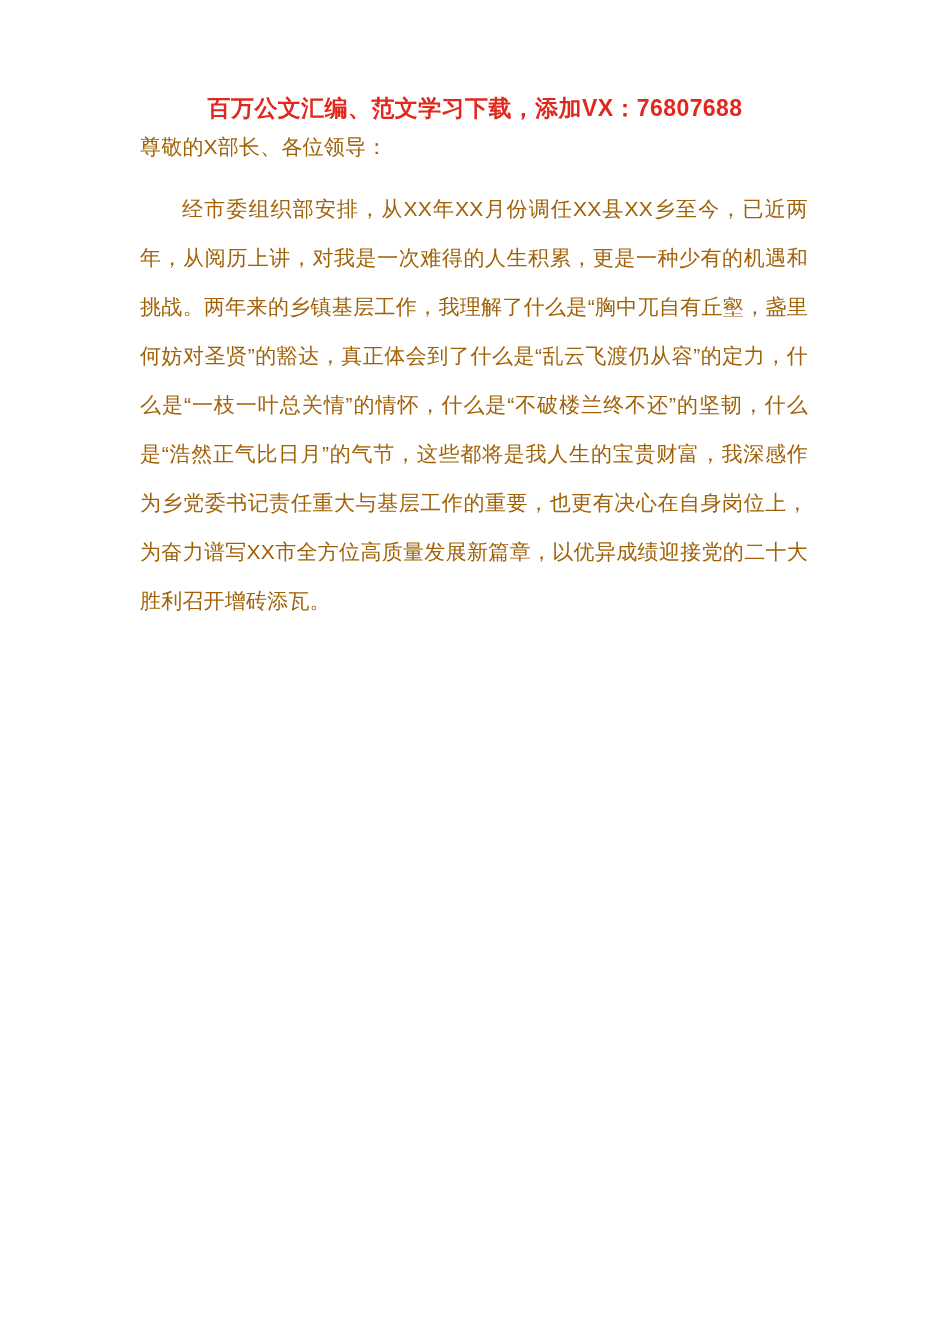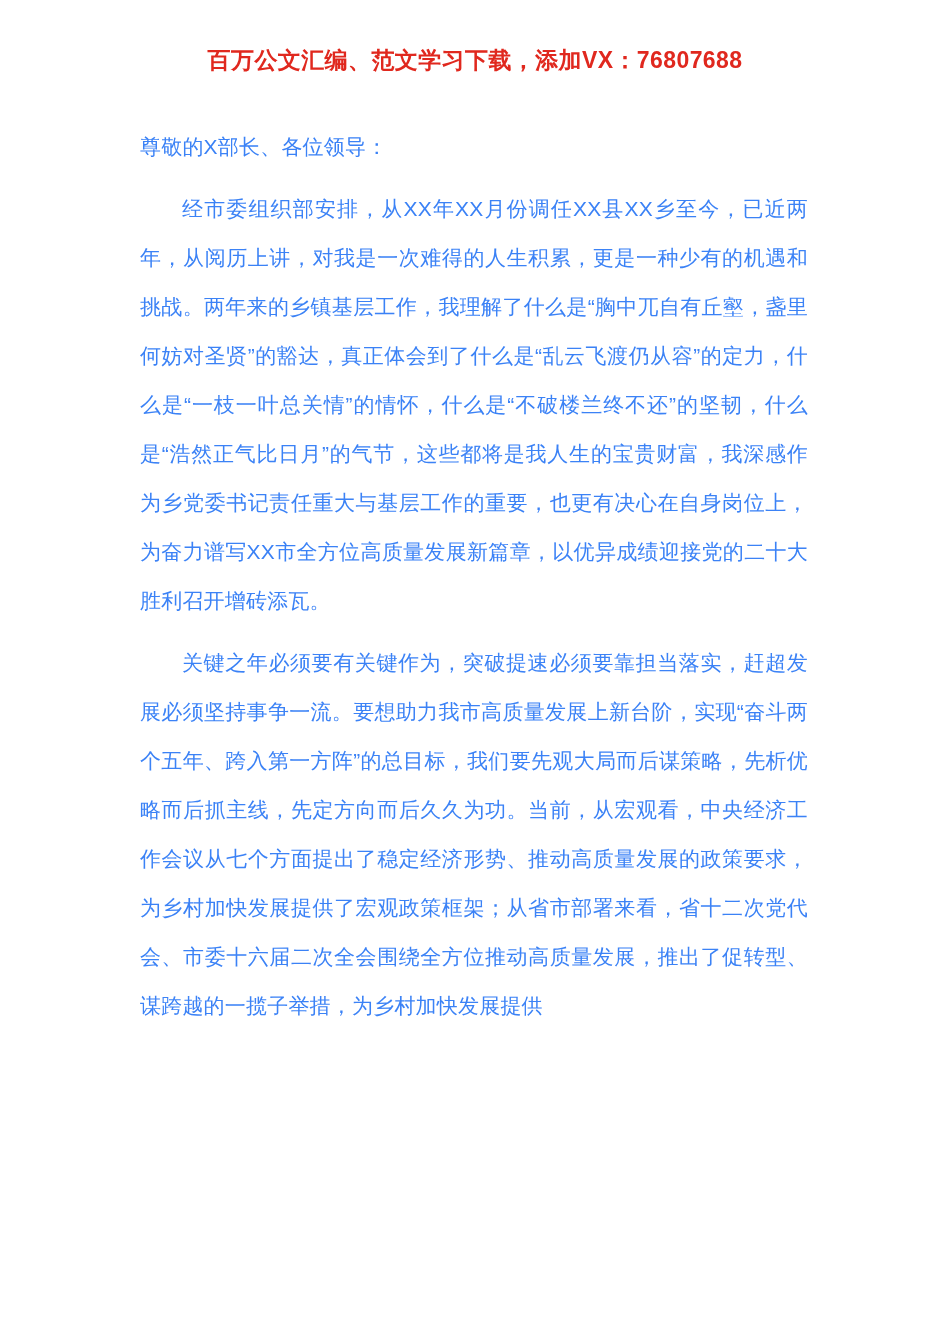--- a/index.html
+++ b/index.html
@@ -24,42 +24,42 @@
   }
 
   
   .header-banner {
     position: absolute;
     top: 0;
     left: 0;
     width: 950px;
     height: 120px;
     display: flex;
-    align-items: center;
+    align-items: flex-end;
     justify-content: center;
   }
   .header-banner .banner-text {
     color: #e0281e;
     font-size: 23px;
     font-weight: 700;
     letter-spacing: 0.4px;
     white-space: nowrap;
     line-height: 1;
   }
 
   
   .doc-body {
     position: absolute;
     top: 122px;
     left: 140px;
     width: 668px;
   }
 
   .para {
-    color: #3b82f6;
+    color: #a16207;
     font-size: 21px;
     line-height: 49px;
     text-align: justify;
     text-justify: inter-ideograph;
     letter-spacing: 0.2px;
     margin: 0 0 13px 0;
     word-break: break-all;
   }
   .para.indent {
     text-indent: 2em;
@@ -80,17 +80,16 @@
     <span class="banner-text">百万公文汇编、范文学习下载，添加VX：76807688</span>
   </div>
 
   <div class="doc-body">
 
     <p class="para salutation">尊敬的X部长、各位领导：</p>
 
 
     <p class="para indent">经市委组织部安排，从XX年XX月份调任XX县XX乡至今，已近两年，从阅历上讲，对我是一次难得的人生积累，更是一种少有的机遇和挑战。两年来的乡镇基层工作，我理解了什么是“胸中兀自有丘壑，盏里何妨对圣贤”的豁达，真正体会到了什么是“乱云飞渡仍从容”的定力，什么是“一枝一叶总关情”的情怀，什么是“不破楼兰终不还”的坚韧，什么是“浩然正气比日月”的气节，这些都将是我人生的宝贵财富，我深感作为乡党委书记责任重大与基层工作的重要，也更有决心在自身岗位上，为奋力谱写XX市全方位高质量发展新篇章，以优异成绩迎接党的二十大胜利召开增砖添瓦。</p>
 
-    <p class="para indent">关键之年必须要有关键作为，突破提速必须要靠担当落实，赶超发展必须坚持事争一流。要想助力我市高质量发展上新台阶，实现“奋斗两个五年、跨入第一方阵”的总目标，我们要先观大局而后谋策略，先析优略而后抓主线，先定方向而后久久为功。当前，从宏观看，中央经济工作会议从七个方面提出了稳定经济形势、推动高质量发展的政策要求，为乡村加快发展提供了宏观政策框架；从省市部署来看，省十二次党代会、市委十六届二次全会围绕全方位推动高质量发展，推出了促转型、谋跨越的一揽子举措，为乡村加快发展提供</p>
 
   </div>
 
 </div>
 
 </body></html>

